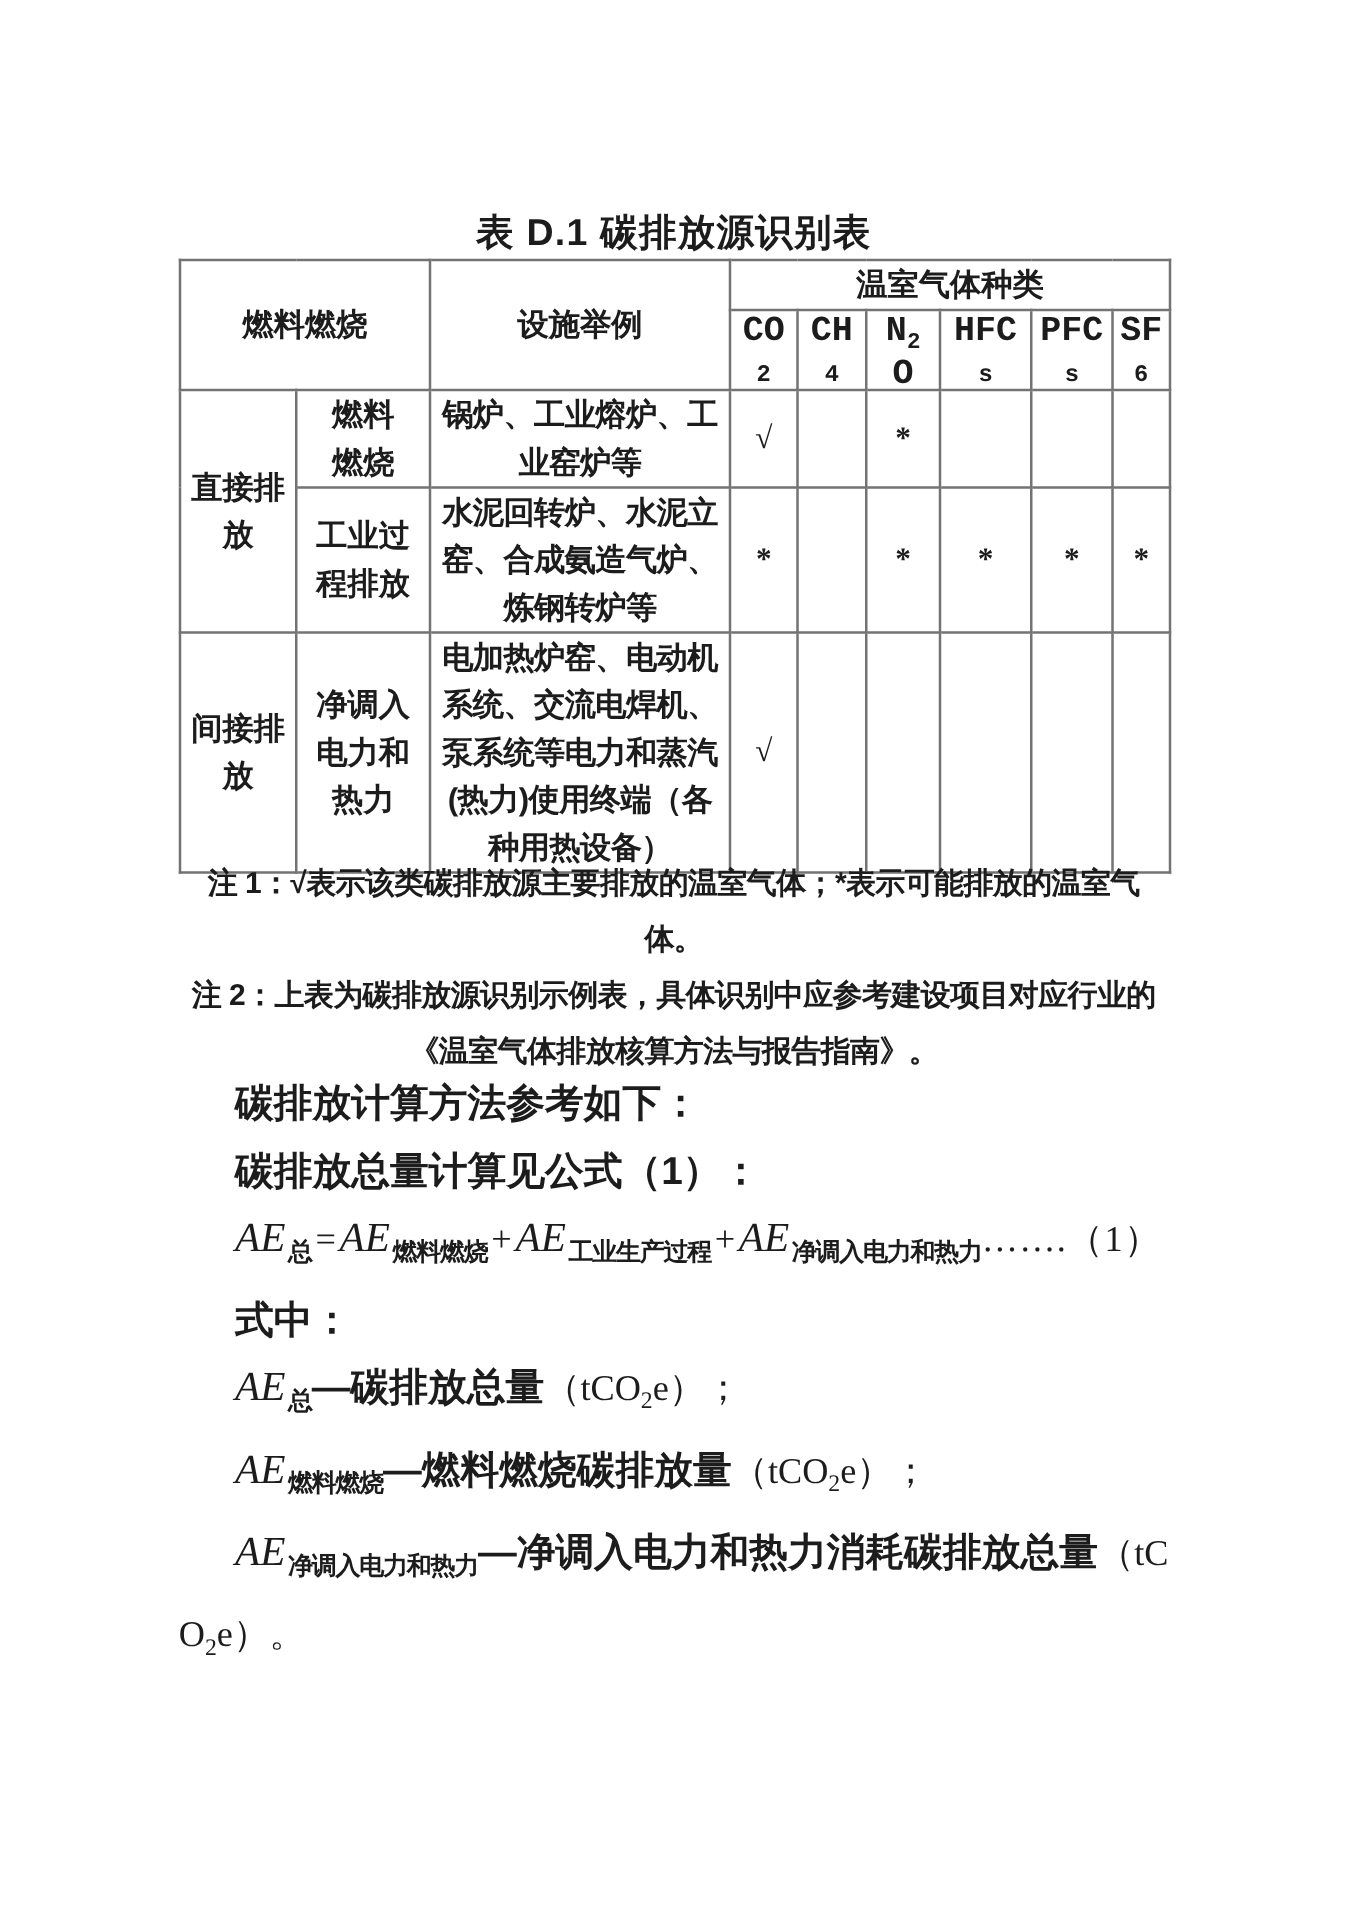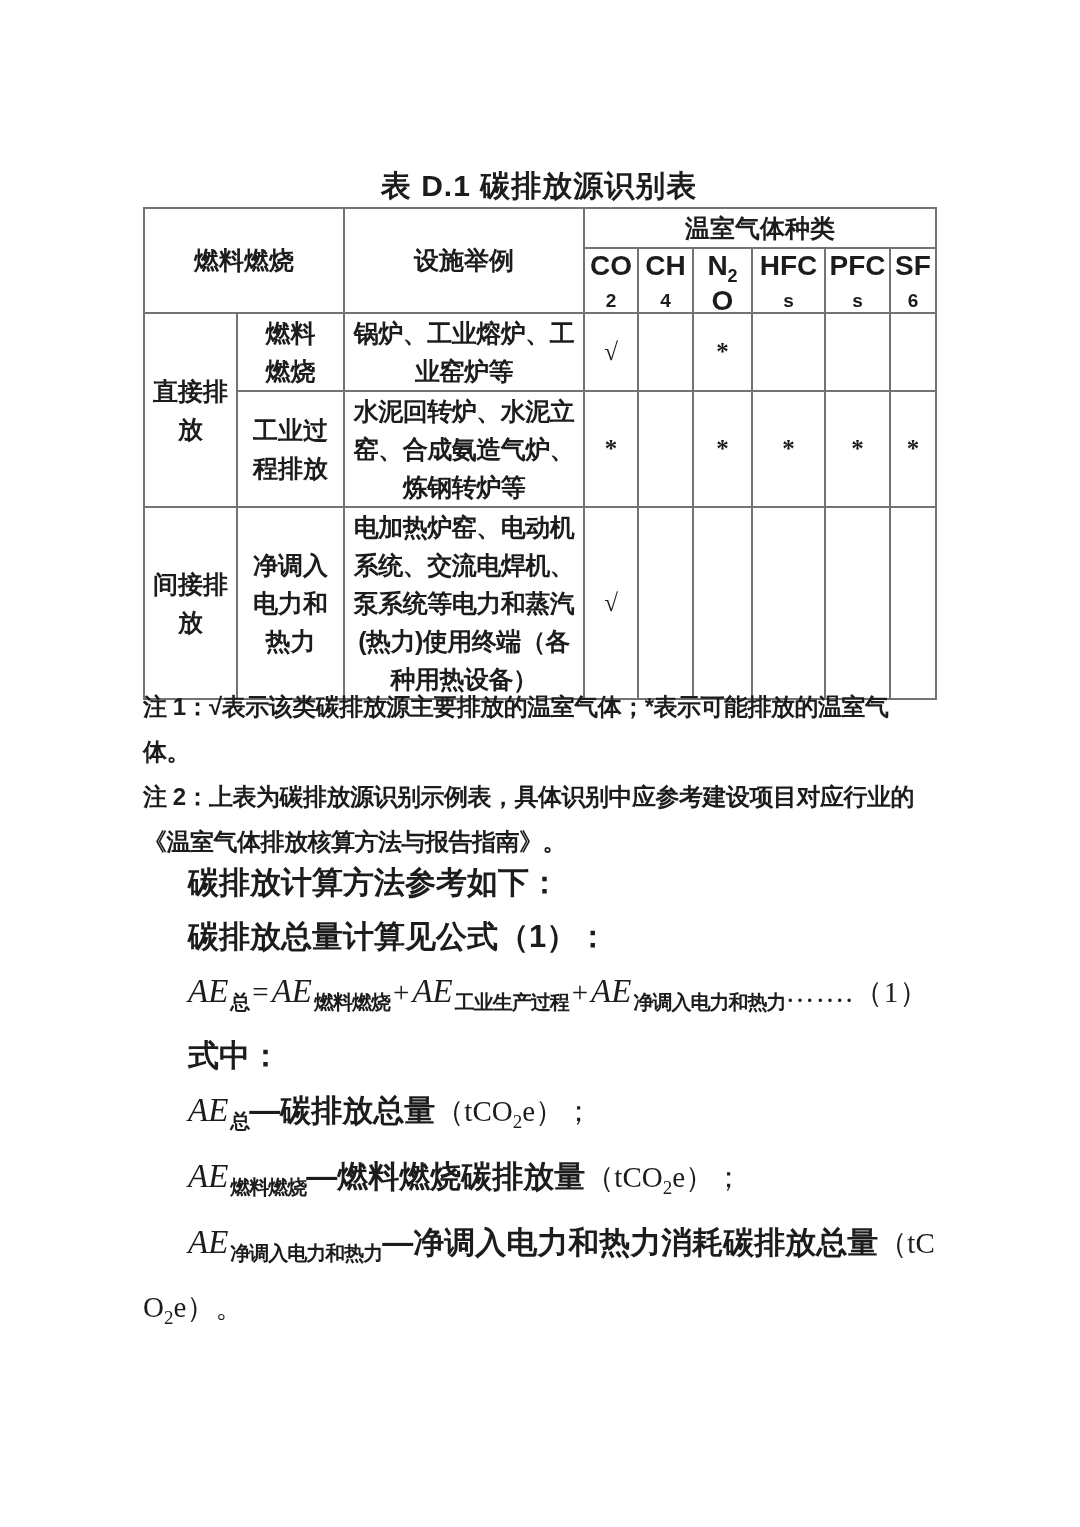--- a/index.html
+++ b/index.html
@@ -21,32 +21,32 @@
     padding:0 2px; font-weight:600; font-size:25px; line-height:38px;
     overflow:hidden;
   }
   td.cjk-lines { white-space:pre-line; }
   td.facility { font-size:24px; letter-spacing:-0.5px; word-break:break-all; }
   tr.h1 { height:36px; }
   tr.h2 { height:52px; }
   tr.r1 { height:78px; }
   tr.r2 { height:114px; }
   tr.r3 { height:188px; }
-  td.gas-head { font-family:Liberation Sans, sans-serif; font-weight:400; padding:0; }
+  td.gas-head { font-family:Liberation Mono, monospace; font-weight:400; padding:0; }
   .g1 { font-size:28px; line-height:27px; padding-top:3px; }
   .g1 sub { font-size:18px; }
   .g2 { font-size:19px; line-height:22px; }
   .g2.big2 { font-size:28px; line-height:22px; }
   td.mark { font-family:"Liberation Serif", serif; font-weight:400; font-size:27px; }
   
   .notes {
     position:absolute; left:143px; top:684px; width:792px;
     font-size:24px; line-height:45px; font-weight:600; letter-spacing:-0.5px;
   }
-  .notes p { margin:0; word-break:break-all; }
+  .notes p { margin:0; word-break:break-all;text-align:center; }
   
   .calc { position:absolute; left:143px; top:856px; width:794px; }
   .calc p { margin:0; text-indent:45px; font-size:31px; font-weight:600;
             line-height:54px; word-break:break-all; }
   .ae { font-family:"Liberation Serif", serif; font-style:italic; font-weight:400;
         font-size:33px; letter-spacing:0; padding:0 2px 0 0; text-indent:0; }
   .csub { font-size:20px; font-weight:600; vertical-align:-7px; letter-spacing:-1px; }
   .op { font-family:"Liberation Serif", serif; font-style:normal; font-weight:400;
         font-size:29px; padding:0 3px; }
   .tail { font-family:"Liberation Serif", serif; font-weight:400; font-size:29px;

